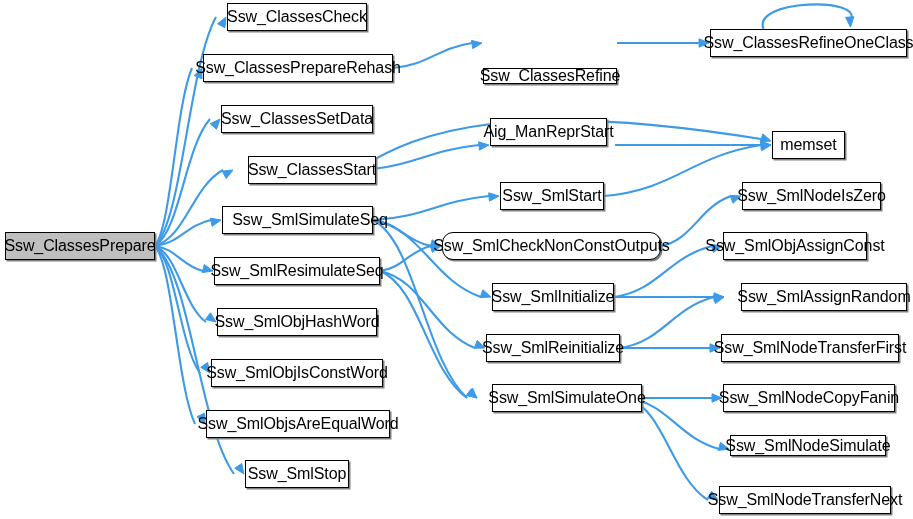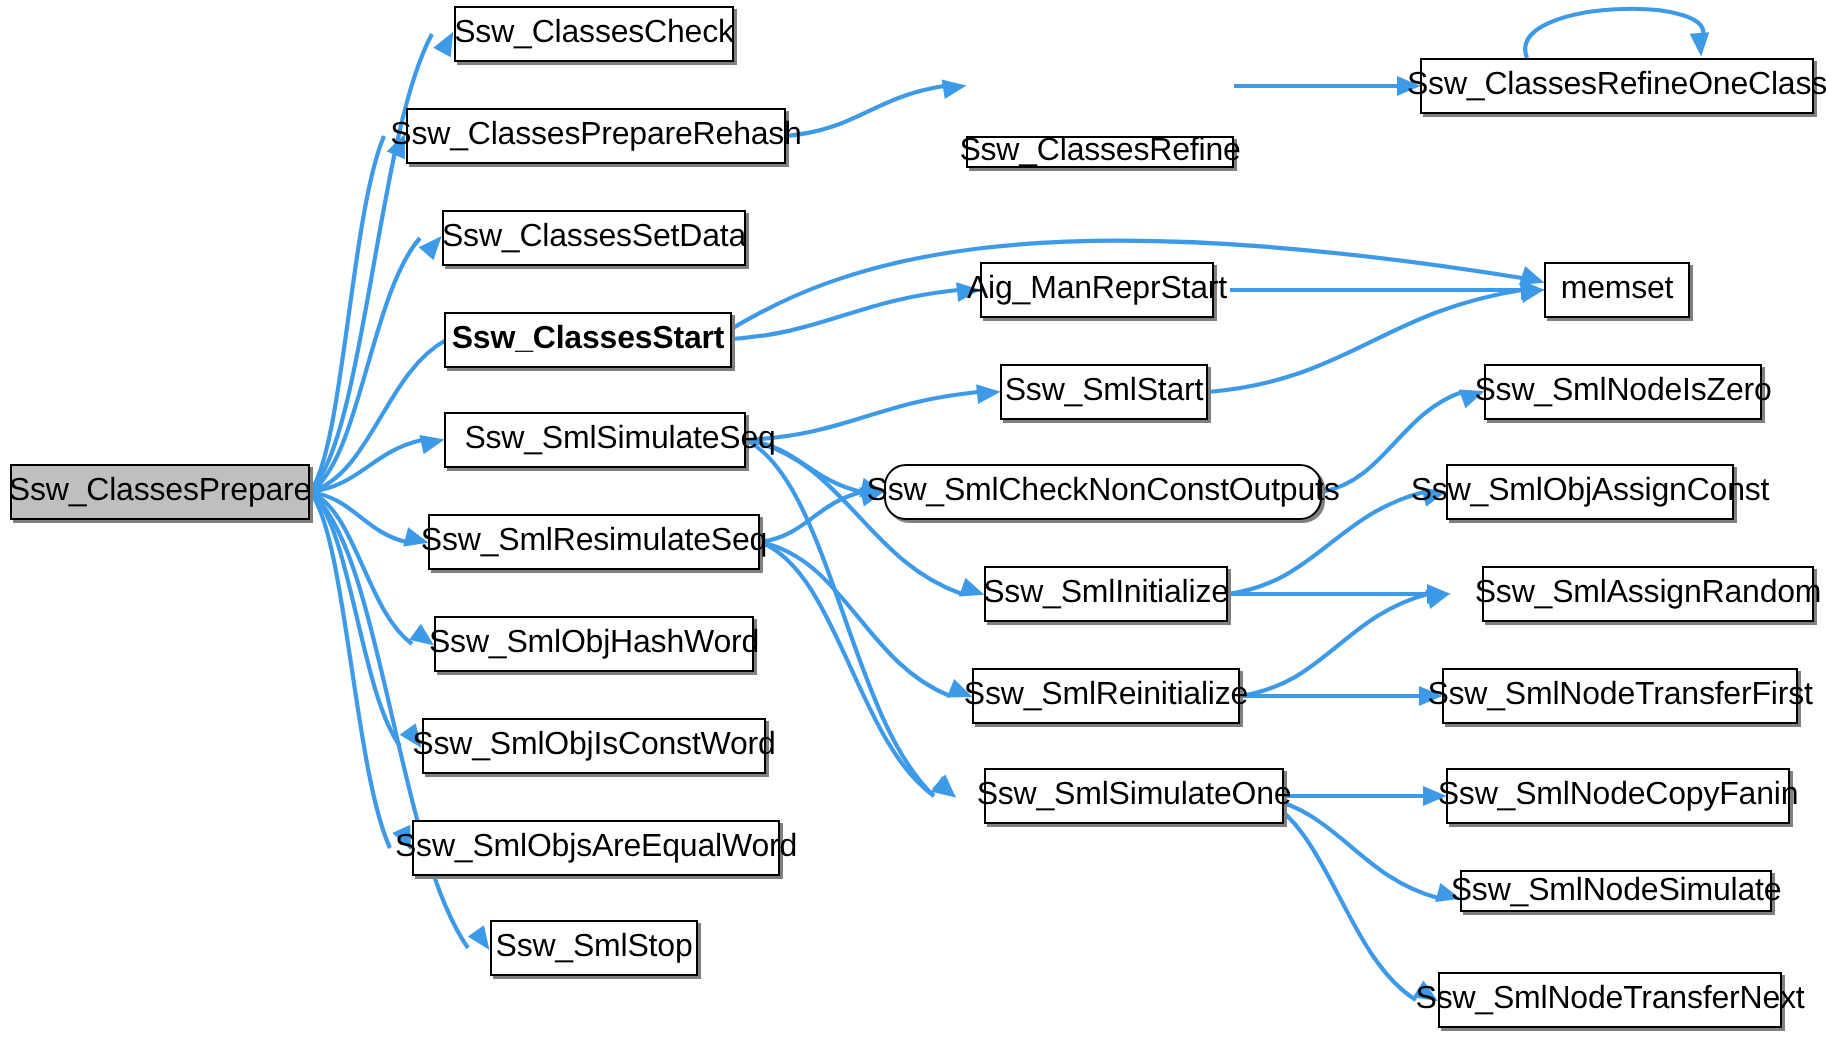--- a/index.html
+++ b/index.html
@@ -128,21 +128,21 @@
       </div>
       <div class="node" style="left: 227px; top: 3px; width: 140px; height: 28px;">
         <span>Ssw_ClassesCheck</span>
       </div>
       <div class="node" style="left: 203px; top: 54px; width: 190px; height: 28px;">
         <span>Ssw_ClassesPrepareRehash</span>
       </div>
       <div class="node" style="left: 221px; top: 105px; width: 152px; height: 28px;">
         <span>Ssw_ClassesSetData</span>
       </div>
-      <div class="node" style="left: 222px; top: 156px; width: 144px; height: 28px; font-weight: bold;">
+      <div class="node" style="left: 248px; top: 156px; width: 128px; height: 28px;">
         <span>Ssw_ClassesStart</span>
       </div>
       <div class="node" style="left: 222px; top: 206px; width: 151px; height: 28px; padding-left: 25px;">
         <span>Ssw_SmlSimulateSeq</span>
       </div>
       <div class="node" style="left: 214px; top: 257px; width: 166px; height: 28px;">
         <span>Ssw_SmlResimulateSeq</span>
       </div>
       <div class="node" style="left: 217px; top: 308px; width: 160px; height: 28px;">
         <span>Ssw_SmlObjHashWord</span>
@@ -152,21 +152,21 @@
       </div>
       <div class="node" style="left: 206px; top: 410px; width: 184px; height: 28px;">
         <span>Ssw_SmlObjsAreEqualWord</span>
       </div>
       <div class="node" style="left: 245px; top: 460px; width: 104px; height: 28px;">
         <span>Ssw_SmlStop</span>
       </div>
       <div class="node" style="left: 483px; top: 29px; width: 134px; height: 16px; margin-top: 39px;">
         <span>Ssw_ClassesRefine</span>
       </div>
-      <div class="node" style="left: 490px; top: 131px; width: 117px; height: 28px;">
+      <div class="node" style="left: 490px; top: 118px; width: 117px; height: 28px;">
         <span>Aig_ManReprStart</span>
       </div>
       <div class="node" style="left: 500px; top: 182px; width: 104px; height: 28px;">
         <span>Ssw_SmlStart</span>
       </div>
       <div class="node" style="left: 442px; top: 232px; width: 219px; height: 28px; border-radius: 11px;">
         <span>Ssw_SmlCheckNonConstOutputs</span>
       </div>
       <div class="node" style="left: 492px; top: 283px; width: 122px; height: 28px;">
         <span>Ssw_SmlInitialize</span>

